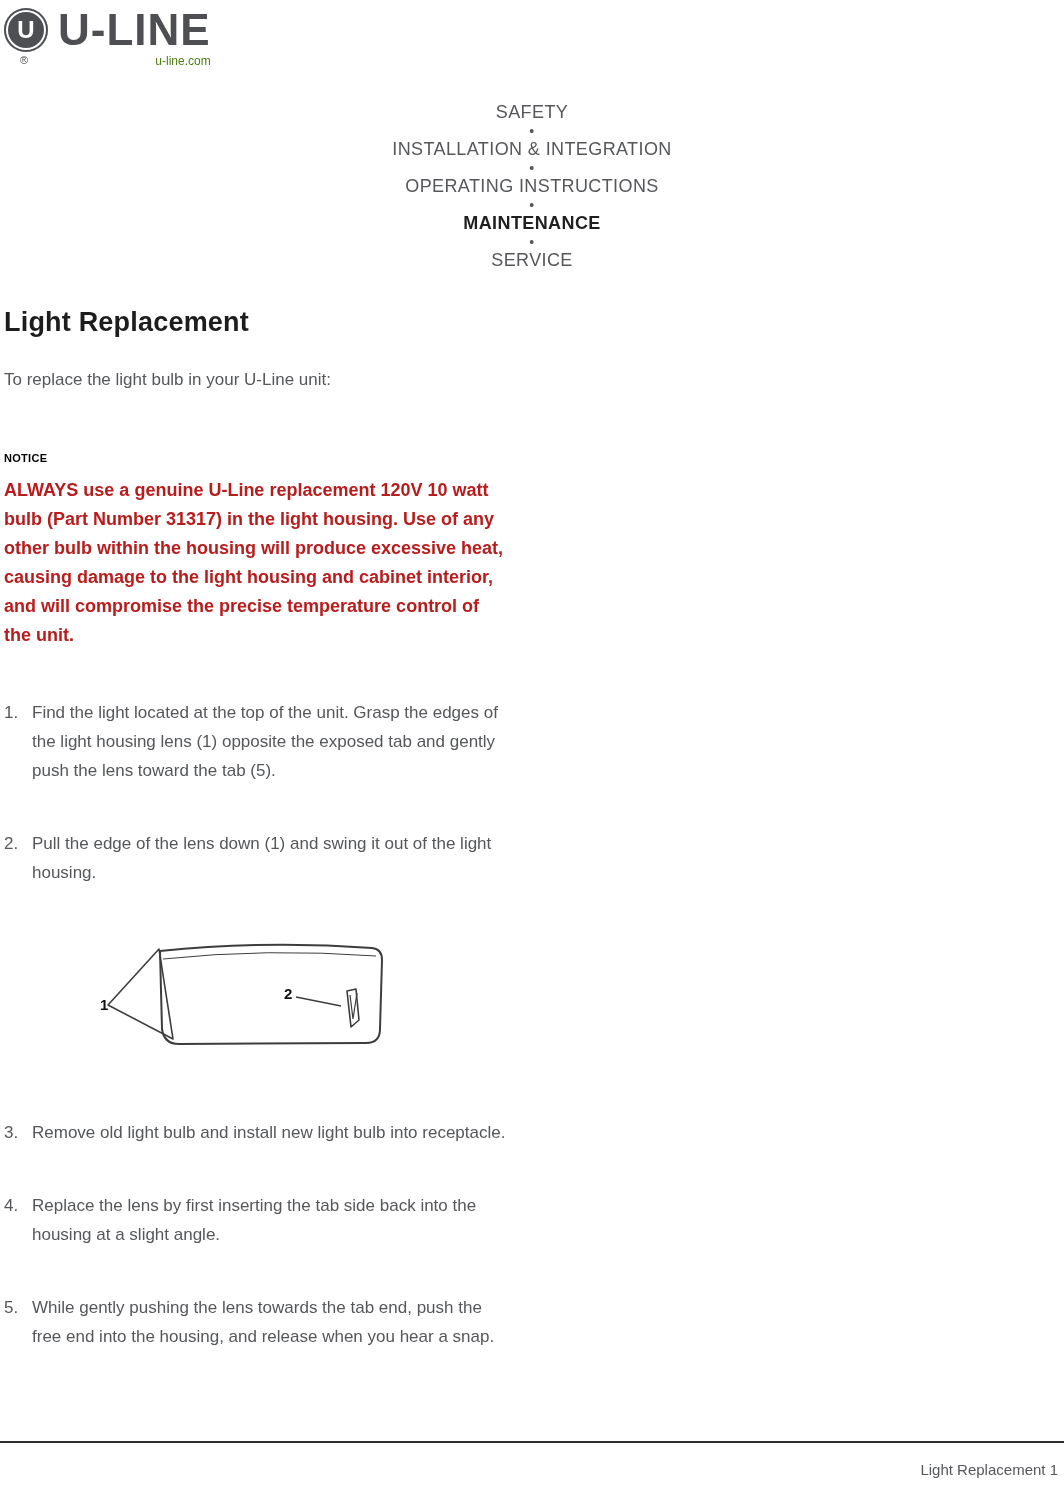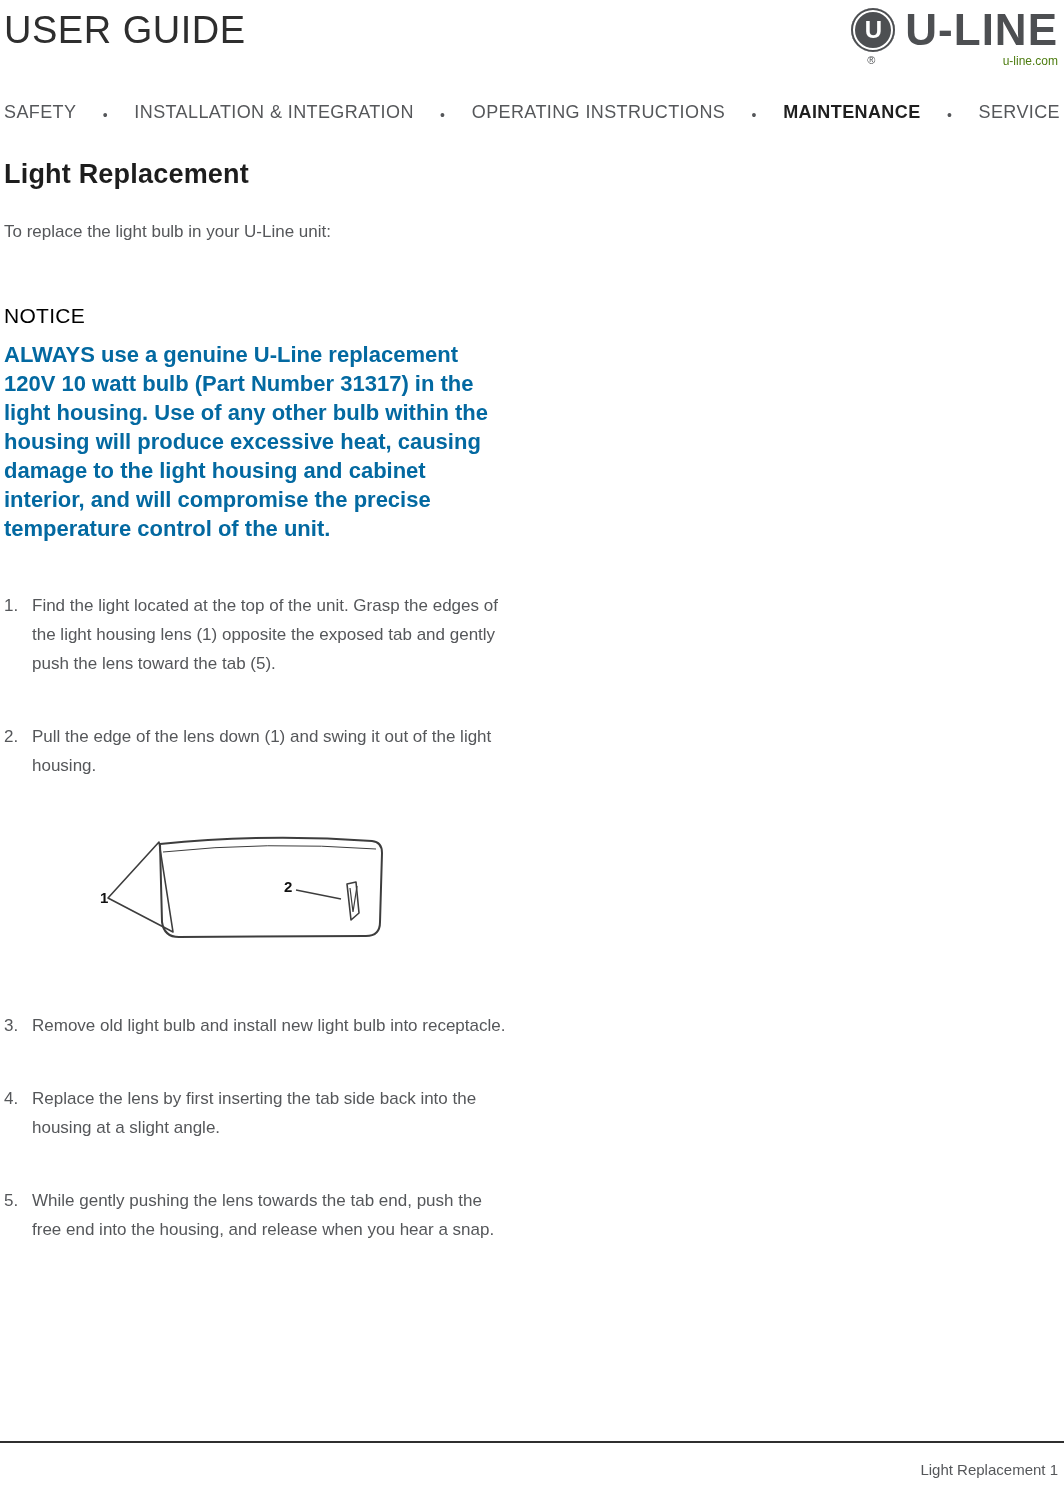--- a/index.html
+++ b/index.html
@@ -60,26 +60,27 @@
     margin-top: 2px;
     align-items: flex-start;
   }
   .reg { font-size: 11px; color: #4d4f52; margin-left: 16px; }
   .logo-url { font-size: 12px; color: #4d7c0f; font-weight: 400; }
 
   
   .breadcrumb {
     display: flex;
     justify-content: space-between;
-    align-items: flex-end;
+    align-items: center;
     margin-top: 14px;
     font-size: 18px;
     letter-spacing: 0.4px;
     color: #55575a;
     width: 100%;
+    flex-direction: column;
   }
   .crumb { white-space: nowrap; }
   .crumb.bold { font-weight: 700; color: #1f1f1f; }
   .sep { font-size: 14px; color: #55575a; }
 
   
   .content { width: 505px; }
   .page-title {
     margin-top: 36px;
     font-size: 27px;
@@ -88,30 +89,30 @@
     letter-spacing: 0.2px;
   }
   .intro {
     margin-top: 28px;
     font-size: 17px;
     color: #55575a;
     line-height: 28px;
   }
   .notice { margin-top: 58px; width: 500px; }
   .notice-heading {
-    font-size: 21px;
-    font-weight: 400;
+    font-size: 11px;
+    font-weight: 700;
     color: #000000;
     letter-spacing: 0.3px;
   }
   .notice-body {
     margin-top: 12px;
-    font-size: 22px;
+    font-size: 18px;
     font-weight: 700;
-    color: #0369a1;
+    color: #b91c1c;
     line-height: 29px;
   }
   .steps { margin-top: 48px; }
   .step {
     display: flex;
     margin-bottom: 44px;
     font-size: 17px;
     line-height: 29px;
     color: #55575a;
   }
@@ -145,21 +146,20 @@
     font-size: 15px;
     color: #55575a;
   }
 </style>
 </head>
 <body>
 
 <div class="page">
 
   <div class="header">
-    <div class="doc-title">USER GUIDE</div>
     <div class="logo">
       <div class="logo-row">
         <div class="logo-mark">
           <span>U</span>
         </div>
         <div class="logo-word">U-LINE</div>
       </div>
       <div class="logo-sub">
         <span class="reg">®</span>
         <span class="logo-url">u-line.com</span>

